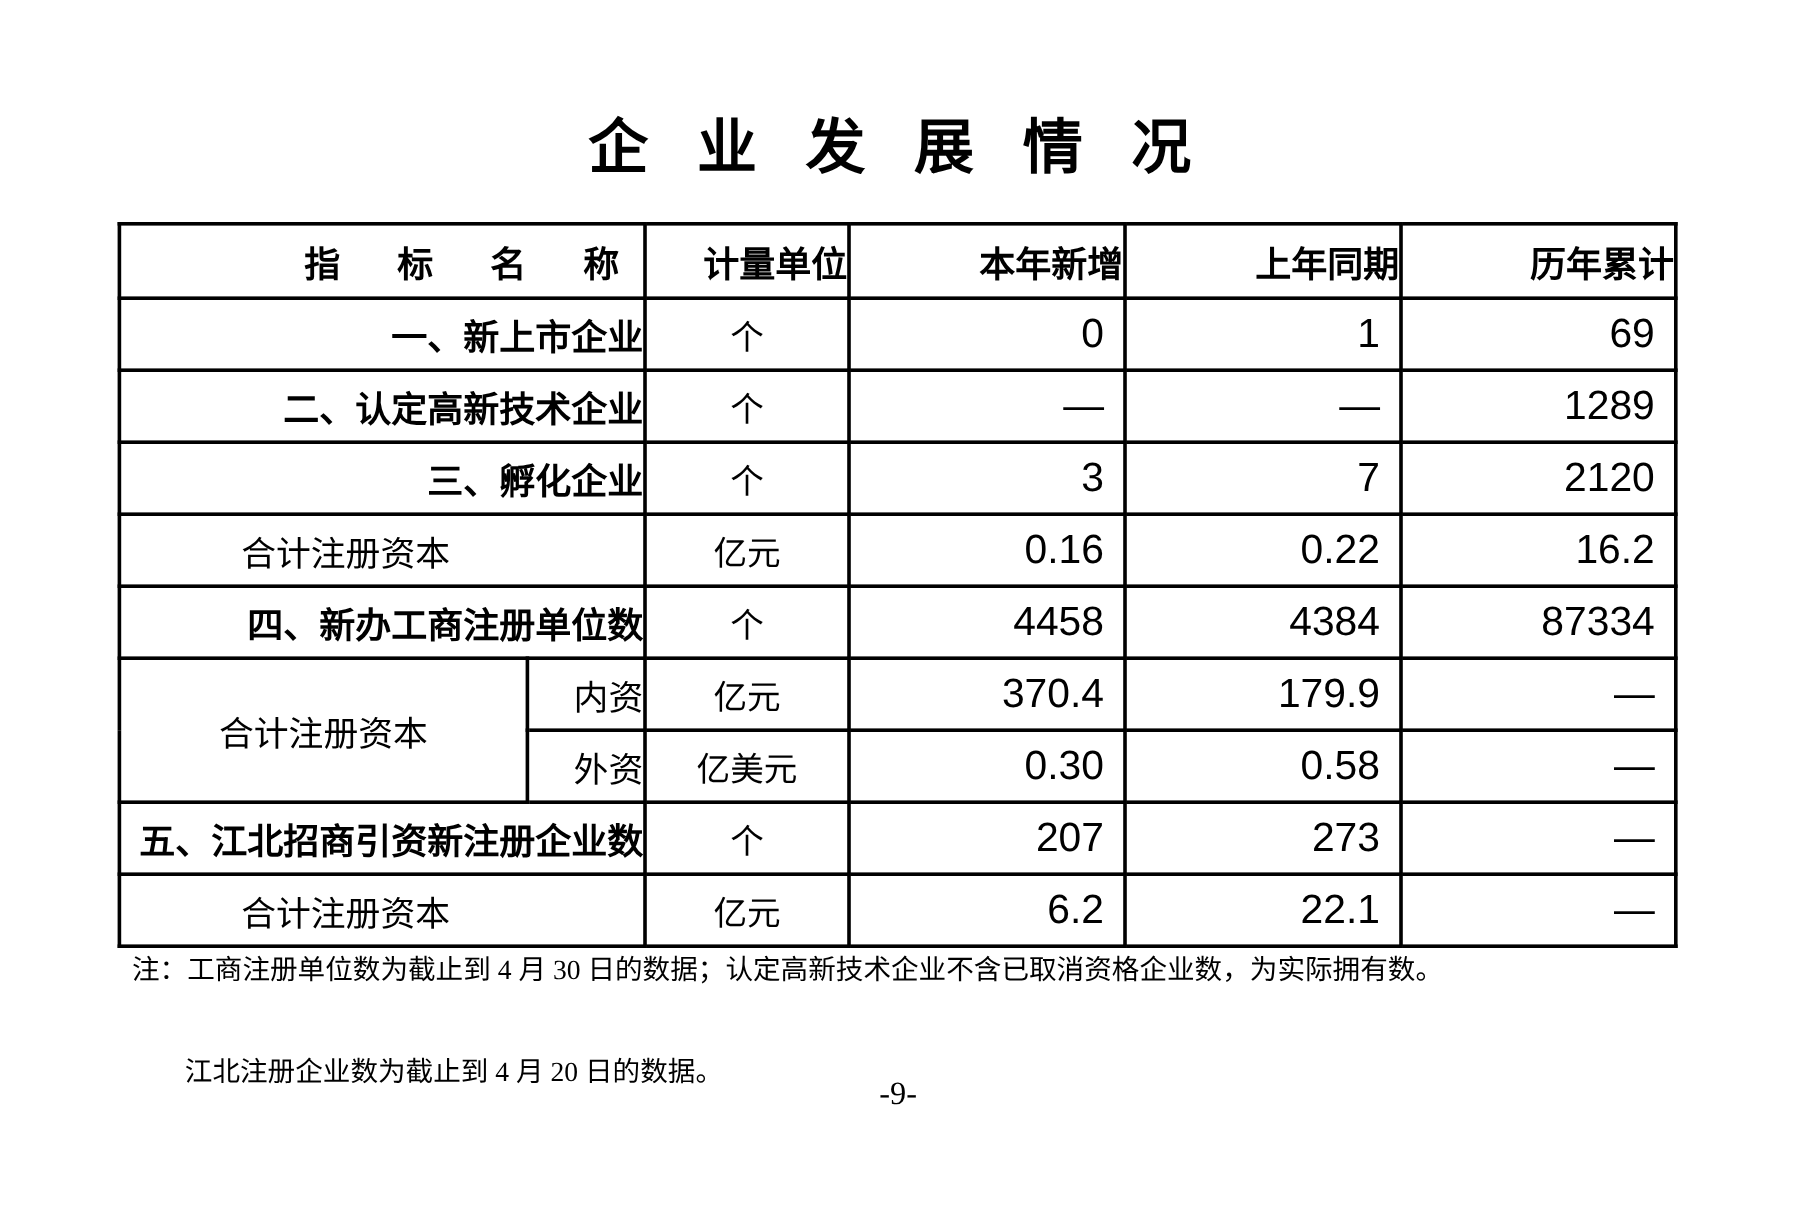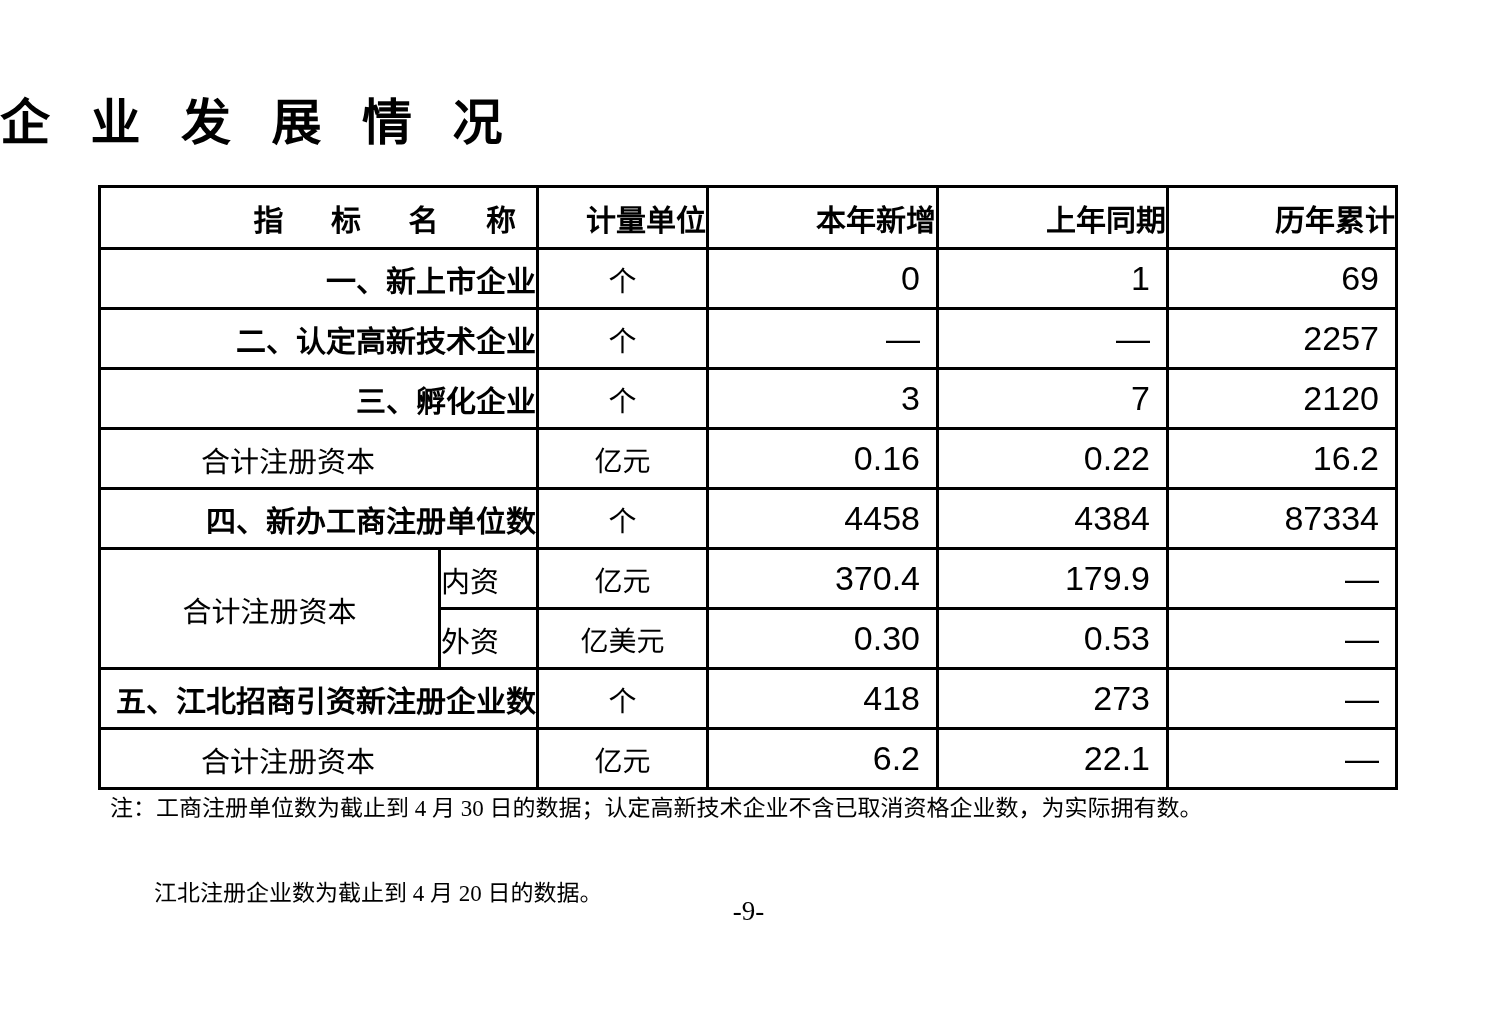--- a/index.html
+++ b/index.html
@@ -13,21 +13,21 @@
     height: 1024px;
     color: #000000;
     font-family: "Liberation Serif", serif;
     overflow: hidden;
   }
   .page-title {
     position: absolute;
     top: 82px;
     left: 0;
     width: 100%;
-    text-align: left;
+    text-align: center;
     font-size: 50px;
     font-weight: 600;
     letter-spacing: 14px;
     white-space: nowrap;
   }
   table.main-table {
     position: absolute;
     left: 98px;
     top: 185px;
     border-collapse: collapse;
@@ -60,21 +60,21 @@
     padding-left: 100px !important;
     font-weight: normal;
     font-size: 29px;
   }
   .lbl-merged {
     text-align: center;
     font-weight: normal;
     font-size: 29px;
   }
   .sub {
-    text-align: left;
+    text-align: right;
     font-weight: normal;
     font-size: 29px;
   }
   .unit {
     text-align: center;
     font-weight: normal;
     font-size: 28px;
   }
   .val {
     text-align: right;
@@ -130,21 +130,21 @@
     <td class="val">0</td>
     <td class="val">1</td>
     <td class="val">69</td>
   </tr>
 
   <tr class="row">
     <td colspan="2" class="lbl">二、认定高新技术企业</td>
     <td class="unit">个</td>
     <td class="val">—</td>
     <td class="val">—</td>
-    <td class="val">2257</td>
+    <td class="val">1289</td>
   </tr>
 
   <tr class="row">
     <td colspan="2" class="lbl">三、孵化企业</td>
     <td class="unit">个</td>
     <td class="val">3</td>
     <td class="val">7</td>
     <td class="val">2120</td>
   </tr>
 
@@ -170,28 +170,28 @@
     <td class="unit">亿元</td>
     <td class="val">370.4</td>
     <td class="val">179.9</td>
     <td class="val">—</td>
   </tr>
 
   <tr class="row">
     <td class="sub">外资</td>
     <td class="unit">亿美元</td>
     <td class="val">0.30</td>
-    <td class="val">0.53</td>
+    <td class="val">0.58</td>
     <td class="val">—</td>
   </tr>
 
   <tr class="row">
     <td colspan="2" class="lbl">五、江北招商引资新注册企业数</td>
     <td class="unit">个</td>
-    <td class="val">418</td>
+    <td class="val">207</td>
     <td class="val">273</td>
     <td class="val">—</td>
   </tr>
 
   <tr class="row">
     <td colspan="2" class="lbl-plain">合计注册资本</td>
     <td class="unit">亿元</td>
     <td class="val">6.2</td>
     <td class="val">22.1</td>
     <td class="val">—</td>

